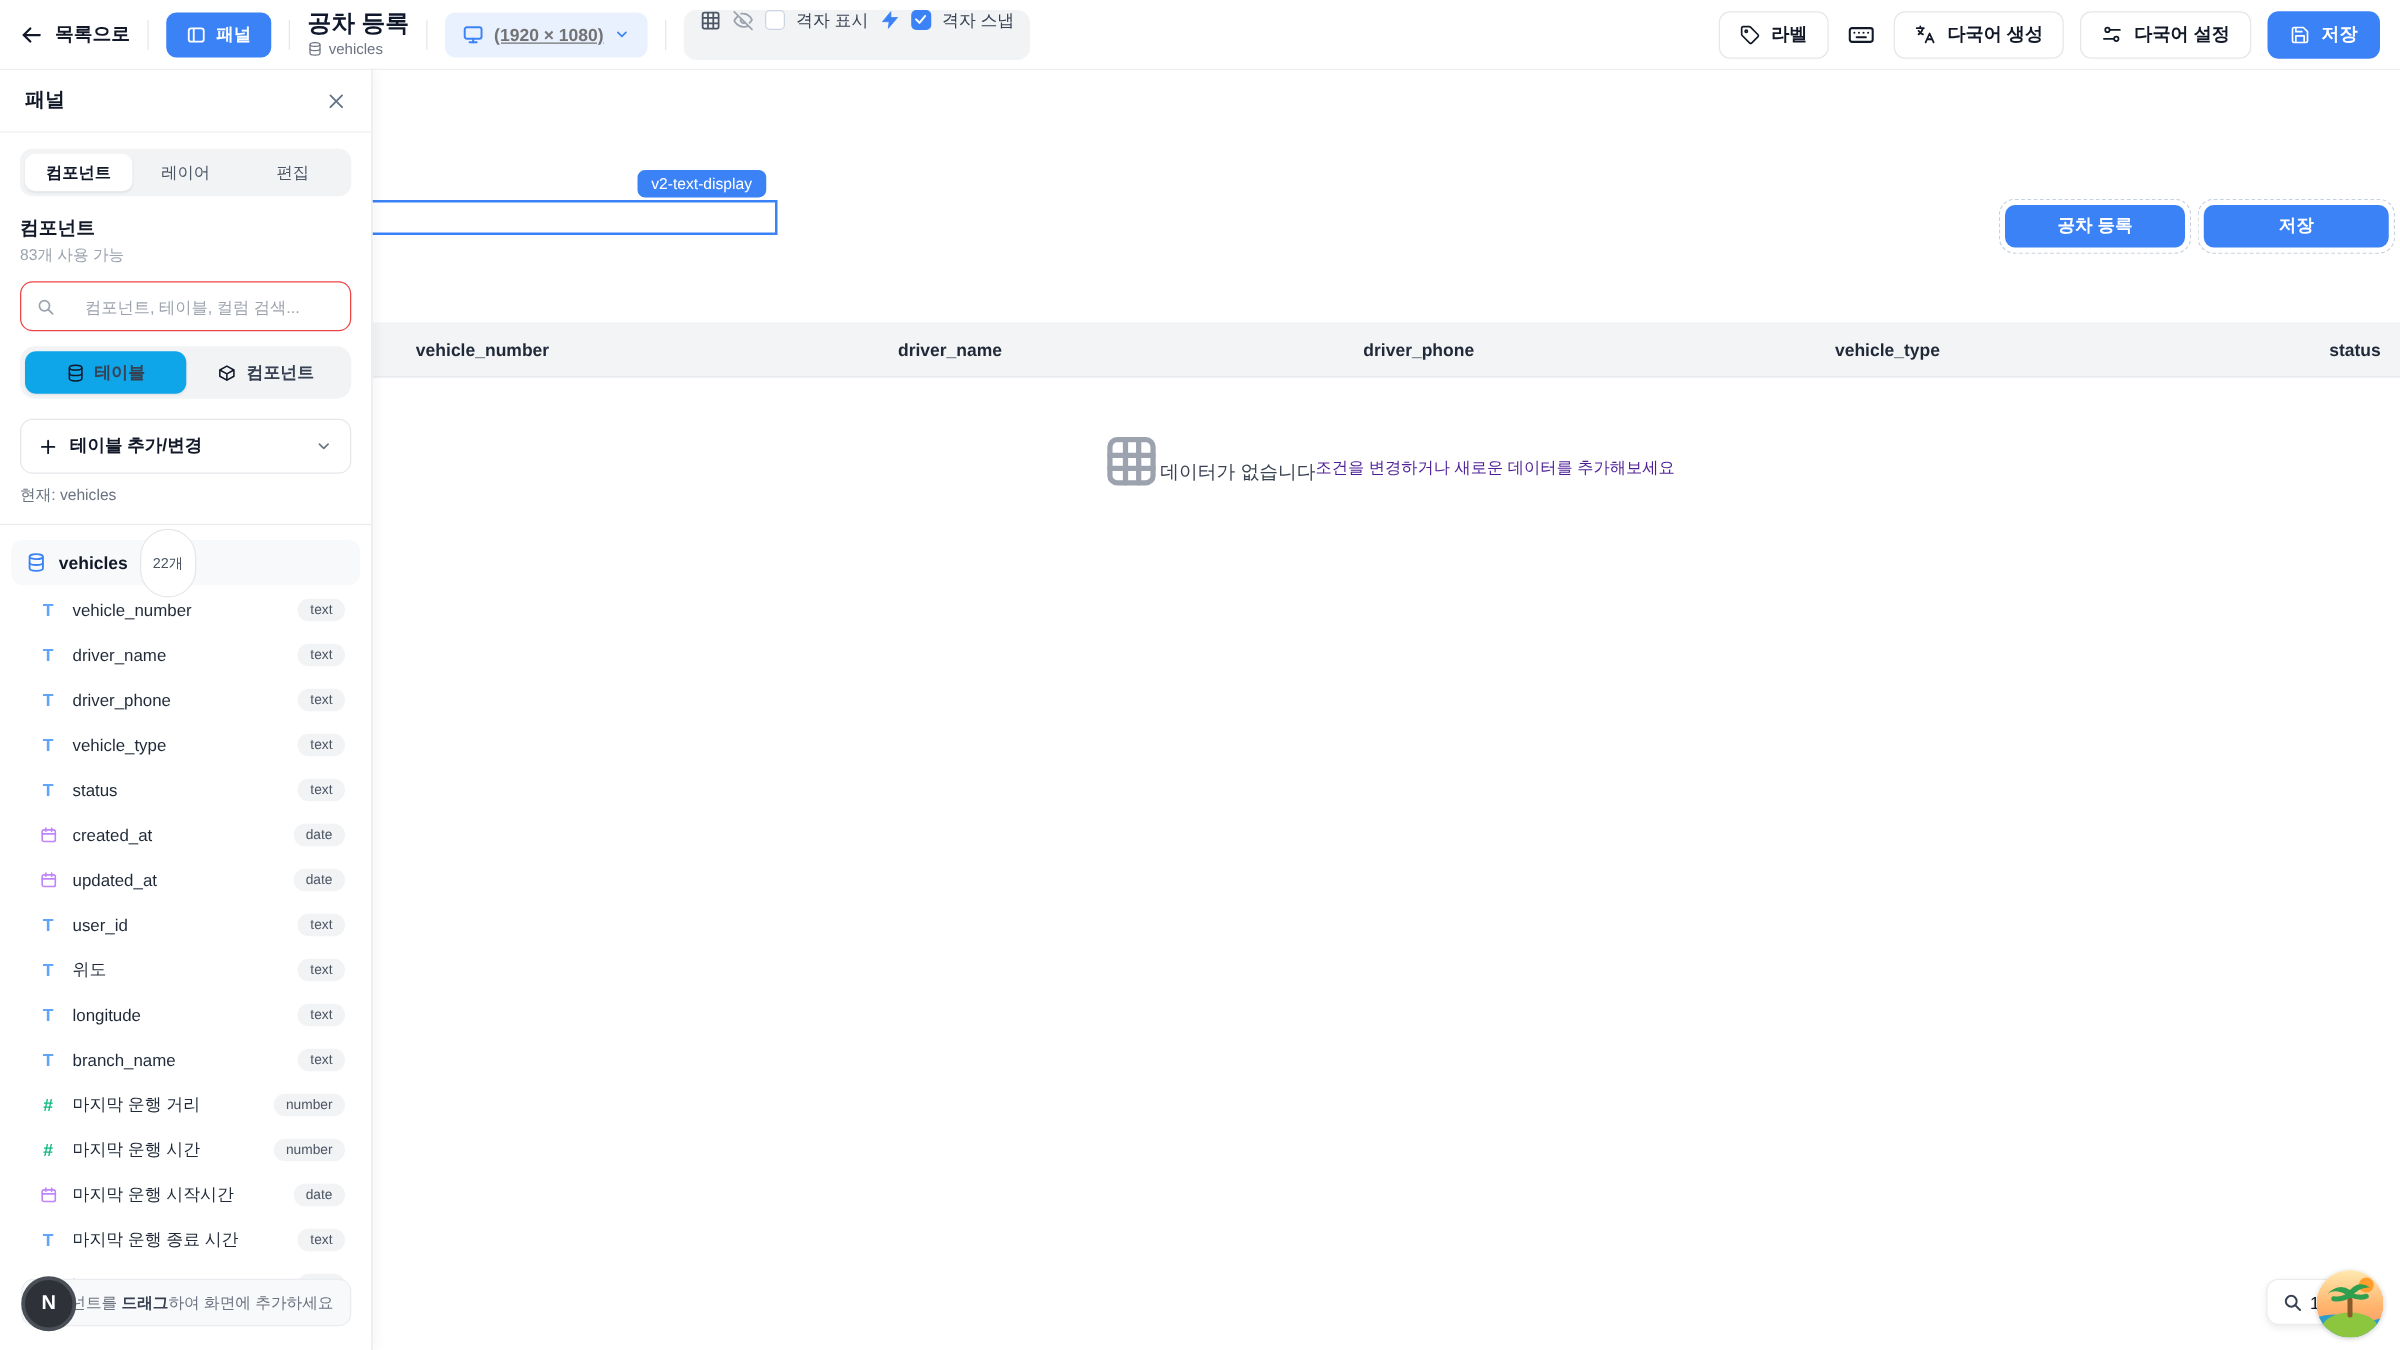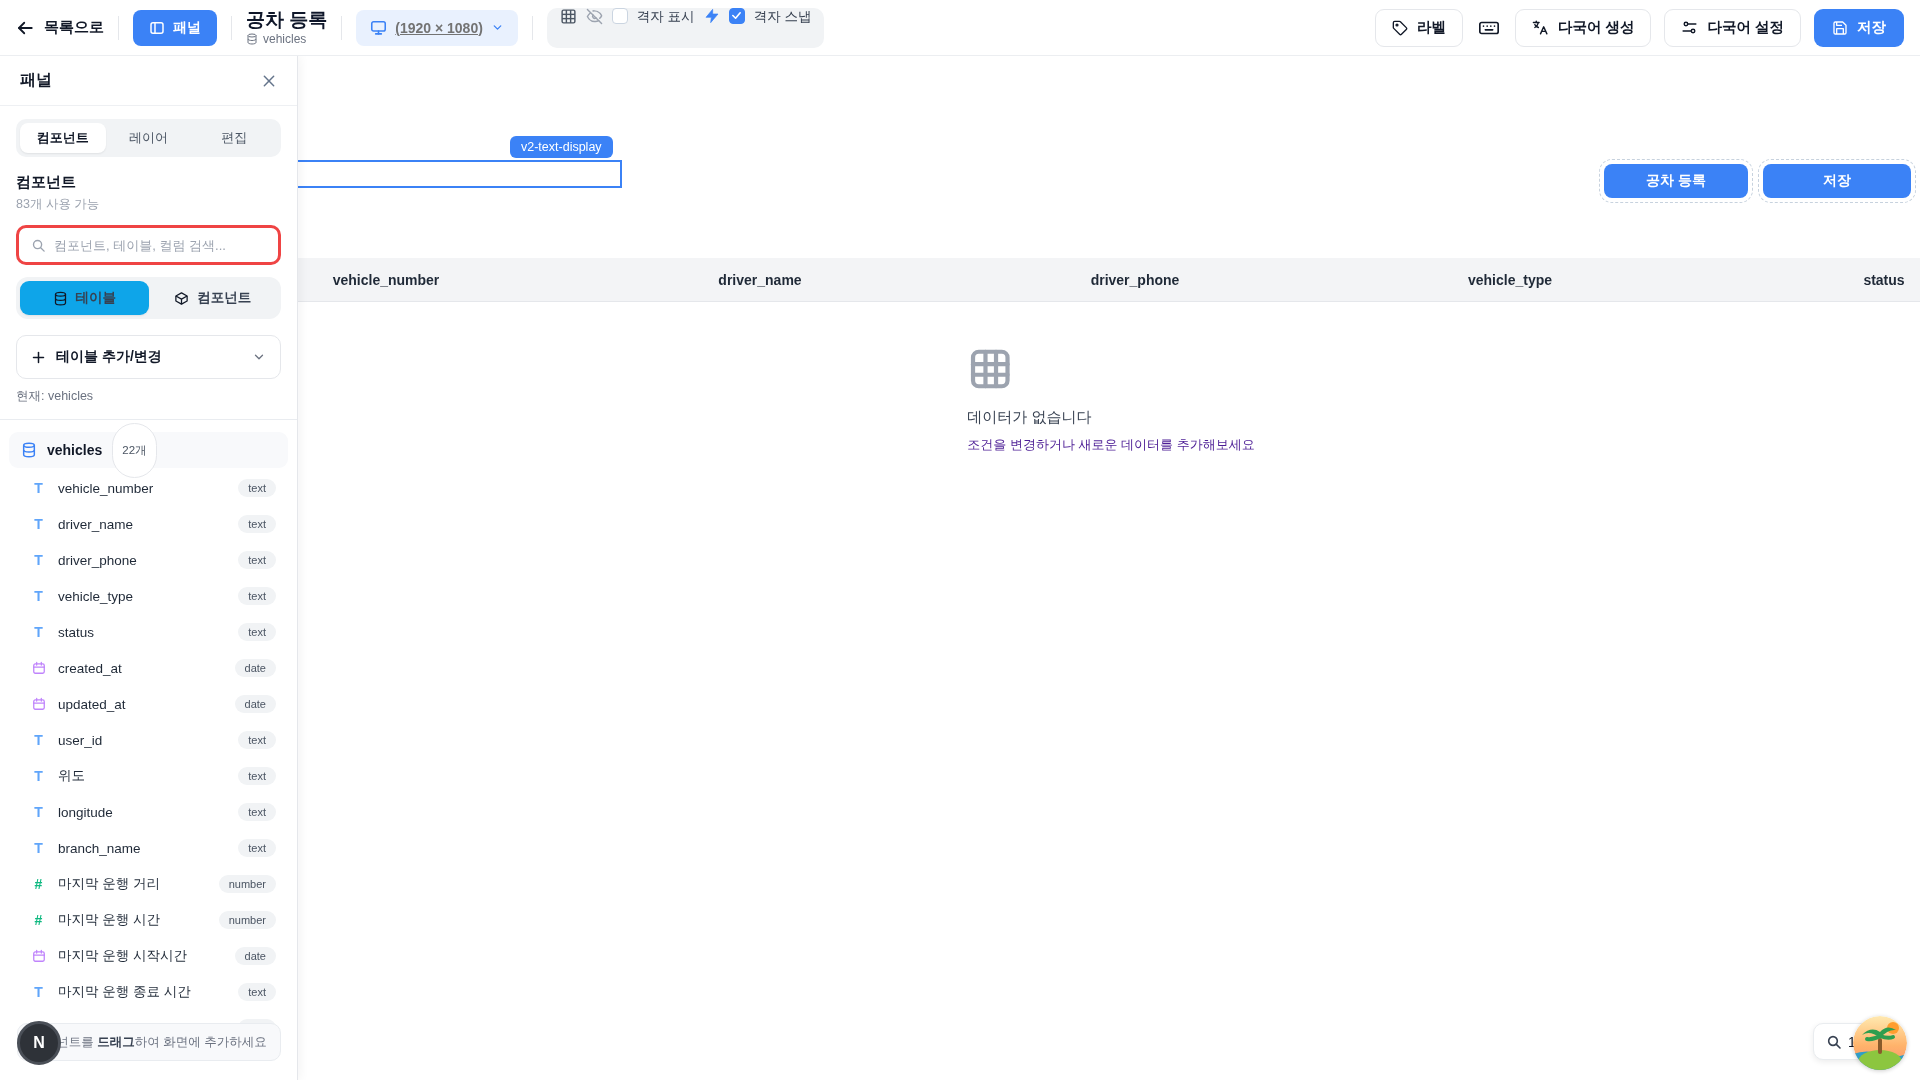--- a/index.html
+++ b/index.html
@@ -40,21 +40,21 @@
     font-size:14px; font-weight:600; display:flex; align-items:center; justify-content:center;
     outline:1px dashed #c7d2de; outline-offset:4px; }
   .cv-btn.reg { left:1604px; top:108px; width:144px; }
   .cv-btn.sav { left:1763px; top:108px; width:148px; }
   .dtable-head { position:absolute; left:0; top:202px; width:1920px; height:44px; background:#f3f4f6;
     border-bottom:1px solid #e5e7eb; }
   .dtable-head span { position:absolute; top:50%; transform:translate(-50%,-50%); font-size:14px;
     font-weight:700; color:#1f2937; white-space:nowrap; }
   .c1{left:386px;} .c2{left:760px;} .c3{left:1135px;} .c4{left:1510px;} .c5{left:1884px;}
   .empty-state { position:absolute; left:1111px; top:290px; transform:translateX(-50%);
-    display:flex; flex-direction:column; align-items:flex-start; text-align:center; }
+    display:flex; flex-direction:row; align-items:center; text-align:center; }
   .empty-title { font-size:15px; color:#374151; margin-top:16px; }
   .empty-sub { font-size:13px; color:#4c1d95; margin-top:9px; white-space:nowrap; }
 
   
   .zoom-pill { position:absolute; left:1813px; top:967px; height:37px; min-width:86px; background:#fff;
     border:1px solid #e9ecef; border-radius:10px; box-shadow:0 2px 6px rgba(0,0,0,.08);
     display:flex; align-items:center; gap:6px; padding:0 12px; font-size:14px; color:#111827; z-index:7; }
   .island { position:absolute; left:1853px; top:960px; width:54px; height:54px; border-radius:50%;
     overflow:hidden; z-index:8; box-shadow:0 1px 4px rgba(0,0,0,.2); }
 
@@ -65,22 +65,22 @@
     padding:0 20px; border-bottom:1px solid #eef0f3; }
   .panel-title { font-size:16px; font-weight:700; }
   .x-btn { color:#64748b; font-size:17px; line-height:1; cursor:pointer; }
   .seg-tabs { margin:13px 16px 0; background:#f1f3f5; border-radius:10px; padding:4px; display:flex; }
   .seg-tab { flex:1; height:30px; display:flex; align-items:center; justify-content:center;
     font-size:13px; color:#4b5563; border-radius:8px; cursor:pointer; }
   .seg-tab.active { background:#fff; color:#111827; font-weight:600; box-shadow:0 1px 2px rgba(0,0,0,.07); }
   .sec { padding:16px 16px 0; }
   .sec-title { font-size:15px; font-weight:700; }
   .sec-sub { font-size:12.5px; color:#9ca3af; margin-top:4px; }
-  .search-box { margin-top:12px; height:40px; border:3px solid #ef4444; border-radius:10px;
-    display:flex; align-items:center; gap:8px; padding:0 12px; }
+  .search-box { margin-top:12px; height:40px; border:1px solid #ef4444; border-radius:10px;
+    display:flex; align-items:center; gap:24px; padding:0 12px; }
   .search-box input { border:none; outline:none; flex:1; font-size:13px; color:#111827;
     font-family:"Liberation Sans", sans-serif; }
   .search-box input::placeholder { color:#9ca3af; }
   .type-toggle { margin-top:12px; background:#f1f3f5; border-radius:12px; padding:4px; display:flex; }
   .type-btn { flex:1; height:34px; display:flex; align-items:center; justify-content:center; gap:8px;
     font-size:13.5px; font-weight:600; color:#374151; border-radius:9px; cursor:pointer; }
   .type-btn.active { background:#0ea5e9; box-shadow:0 1px 2px rgba(0,0,0,.07); }
   .add-table { margin-top:16px; height:44px; border:1px solid #e5e7eb; border-radius:10px; background:#fff;
     width:100%; display:flex; align-items:center; gap:10px; padding:0 14px; font-size:14px; font-weight:600; color:#111827; }
   .add-table .chev { margin-left:auto; }

